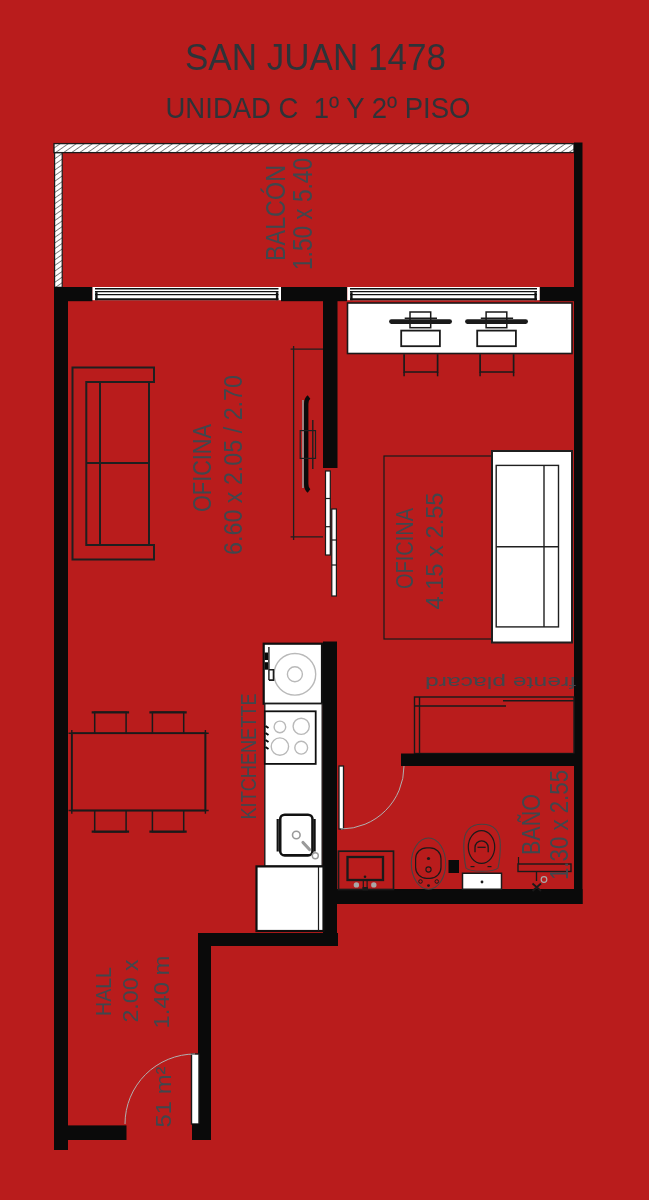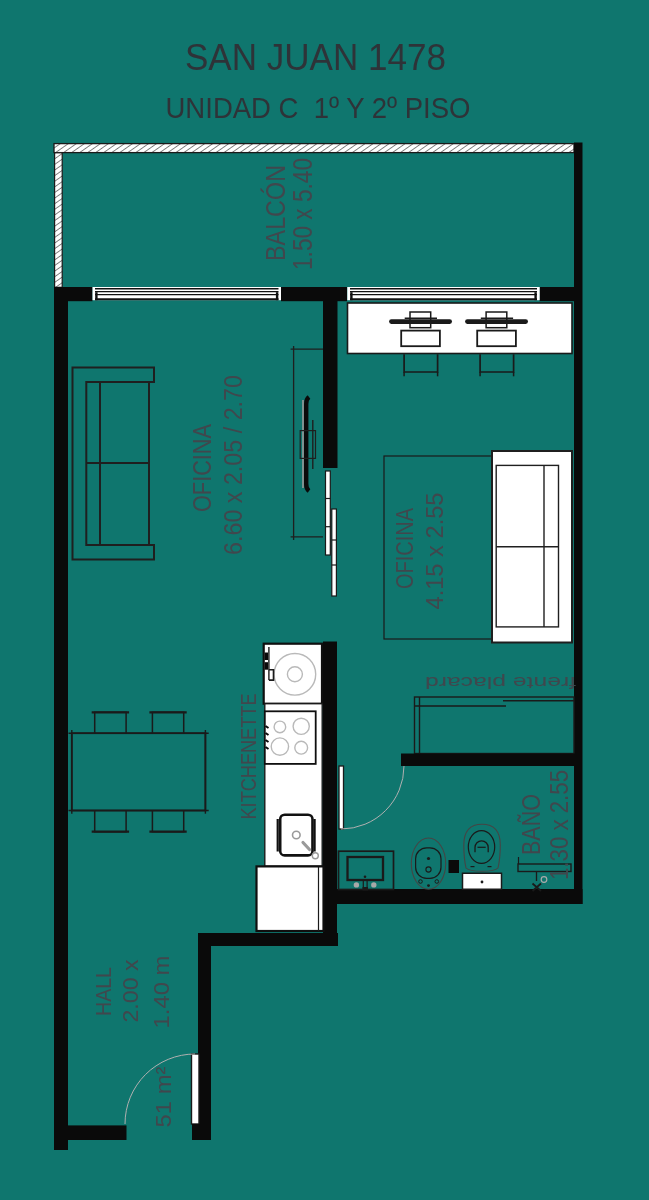--- a/index.html
+++ b/index.html
@@ -1,16 +1,16 @@
 <!DOCTYPE html>
 <html><head>
 <meta charset="utf-8">
 <style>
 html,body{margin:0;padding:0;background:#ffffff;}
-#page{position:relative;width:649px;height:1200px;background:#0f766e;overflow:hidden;}
+#page{position:relative;width:649px;height:1200px;background:#b91c1c;overflow:hidden;}
 text{font-family:"Liberation Sans",sans-serif;}
 </style>
 </head>
 <body>
 <div id="page">
 <svg width="649" height="1200" viewBox="0 0 649 1200" xmlns="http://www.w3.org/2000/svg">
 <defs>
 <pattern id="hatch" width="4.6" height="4.6" patternUnits="userSpaceOnUse" patternTransform="rotate(55)">
 <rect width="4.6" height="4.6" fill="#ffffff"></rect>
 <line x1="0" y1="0" x2="0" y2="4.6" stroke="#3a3a3a" stroke-width="1.25"></line>

